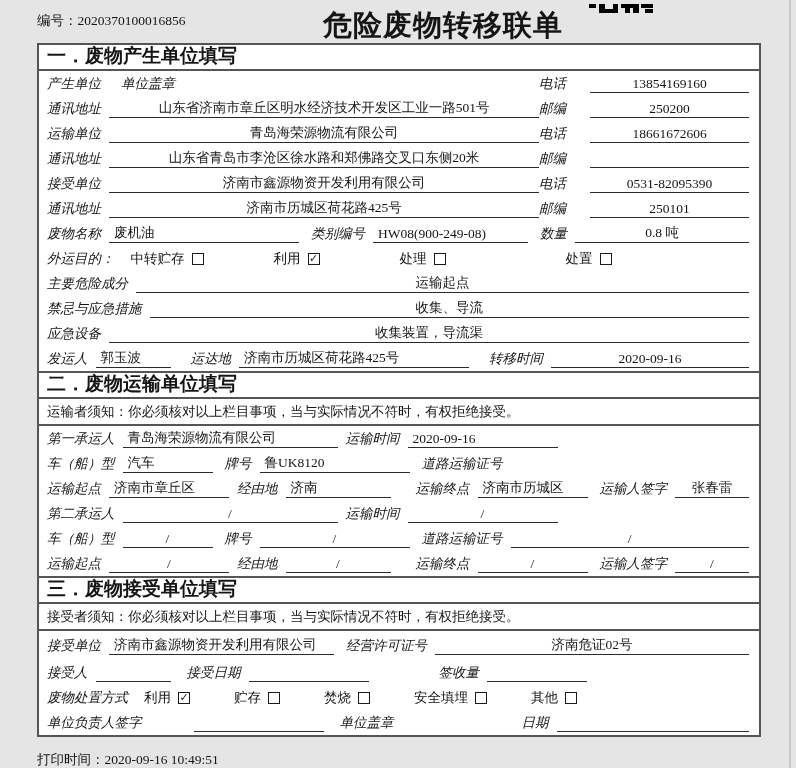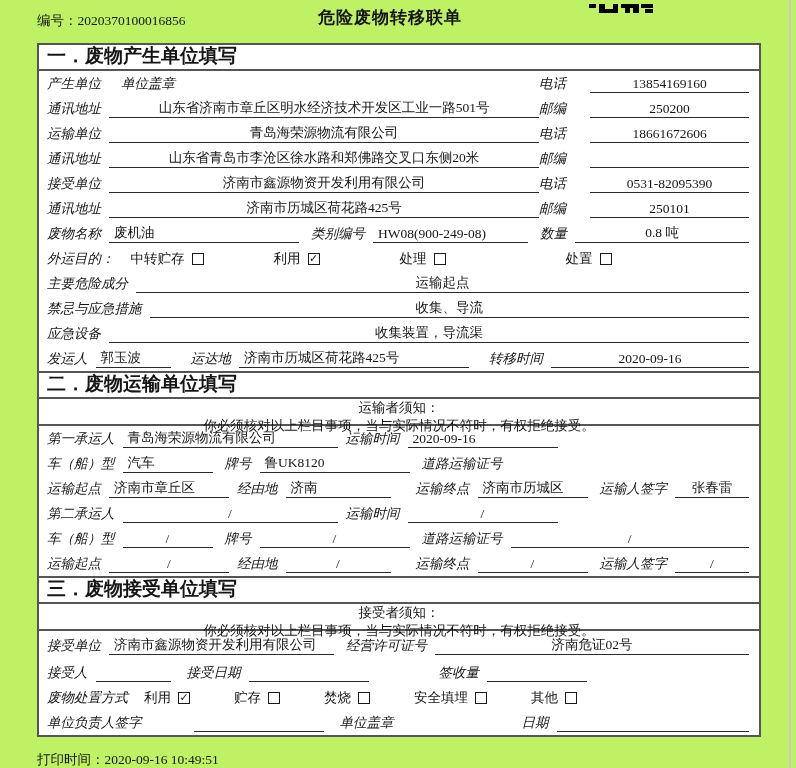--- a/index.html
+++ b/index.html
@@ -1,36 +1,36 @@
 <!DOCTYPE html>
 <html><head>
 <meta charset="utf-8">
 <style>
   * { box-sizing: border-box; }
   html,body { margin:0; padding:0; background:#fff; }
   .page {
-    position:relative; width:796px; height:768px; background:#bef264;
+    position:relative; width:796px; height:768px; background:#e5e5e5;
     font-family:"Liberation Serif","DejaVu Serif",serif;
     color:#151515; overflow:hidden;
   }
   .edge-line { position:absolute; top:0; bottom:0; right:5px; width:2px; background:#c9c9c9; }
   .qr { position:absolute; left:589px; top:0; width:66px; height:10px; }
   .doc-no { position:absolute; left:37px; top:12px; font-size:13.5px; white-space:nowrap; }
   .title {
-    position:absolute; left:318px; top:6px; width:245px; text-align:left;
+    position:absolute; left:318px; top:6px; width:245px; text-align:right;
     font-family:"Liberation Sans","DejaVu Sans",sans-serif; font-weight:bold;
-    font-size:17px; letter-spacing:1px; white-space:nowrap;
+    font-size:29px; letter-spacing:1px; white-space:nowrap;
   }
   .form { position:absolute; left:37px; top:43px; width:724px; border:2px solid #555; background:#fff; }
   .sec + .sec { border-top:2px solid #555; }
   .sec-h {
     font-family:"Liberation Sans","DejaVu Sans",sans-serif; font-weight:bold;
     font-size:19px; padding:3px 8px 5px 8px; border-bottom:2px solid #555; line-height:16px;
   }
-  .notice { display:flex; align-items:center; height:27px; padding:0 8px; border-bottom:2px solid #555; font-size:13.5px;flex-direction:column; }
+  .notice { display:flex; align-items:center; height:27px; padding:0 8px; border-bottom:2px solid #555; font-size:13.5px; }
   .row { display:flex; align-items:flex-end; height:25px; padding:0 10px 3px 8px; font-size:13.5px; }
   .row27 { height:27px; }
   .l { white-space:nowrap; margin-right:8px;font-style:italic; }
   .v { border-bottom:1.2px solid #2b2b2b; padding:0 5px; white-space:nowrap; min-height:15px; }
   .g { flex:1;text-align:center; }
   .sp { flex:1; }
   .c { text-align:center; }
   .rg { display:flex; align-items:flex-end; width:210px; flex-shrink:0; }
   .rg .l { margin-right:24px; }
   .w75{width:75px}.w90{width:90px}.w100{width:100px}.w105{width:105px}.w110{width:110px}

